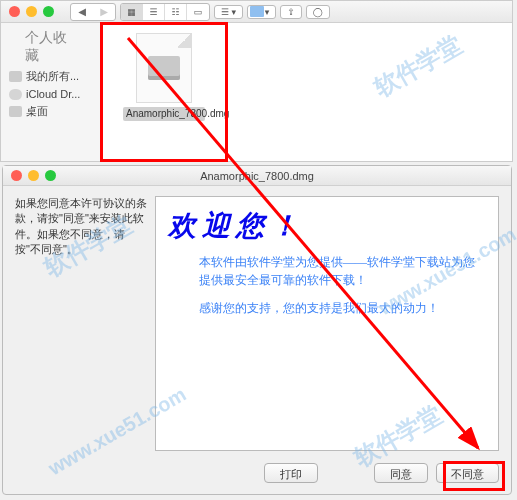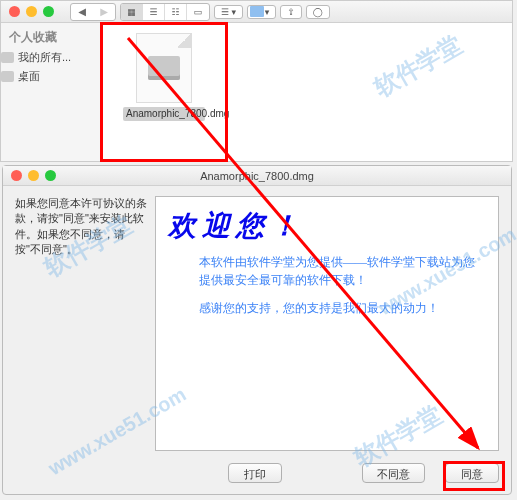--- a/index.html
+++ b/index.html
@@ -110,29 +110,28 @@
       height: calc(100% - 22px);
     }
     .sidebar {
       width: 100px;
       background: #f5f5f5;
       border-right: 1px solid #ddd;
       padding: 4px 0;
     }
     .sidebar-heading {
       color: #888;
-      font-size: 12px;
+      font-size: 14px;
+      padding: 2px 24px;
+    }
+    .sidebar-item {
+      display: flex;
+      align-items: center;
+      gap: 4px;
       padding: 2px 8px;
-      font-weight: bold;
-    }
-    .sidebar-item {
-      display: flex;
-      align-items: center;
-      gap: 4px;
-      padding: 2px 0;
       color: #444;
       font-size: 11px;
       white-space: nowrap;
       overflow: hidden;
     }
     .side-ico { width: 13px; height: 11px; background: #ccc; border-radius: 2px; }
     .cloud-ico { border-radius: 6px; background: #d5d5d5; }
     .content {
       flex: 1;
       position: relative;
@@ -241,21 +240,21 @@
     .license-body {
       color: #3b82f6;
       font-size: 12px;
       line-height: 1.5;
       margin-left: 31px;
     }
     .license-body p { margin-bottom: 10px; }
     .dlg-buttons {
       display: flex;
       justify-content: flex-end;
-      gap: 20px;
+      gap: 8px;
       padding: 4px 12px 8px;
       align-items: center;
     }
     .btn {
       background: linear-gradient(#fdfdfd, #ebebeb);
       border: 1px solid #b0b0b0;
       border-radius: 4px;
       padding: 2px 14px;
       font-size: 11px;
       color: #333;
@@ -315,20 +314,24 @@
     <div class="title-center">
       <div class="folder-ico"></div>
     </div>
   </div>
   <div class="finder-body">
     <div class="sidebar">
       <div class="sidebar-heading">个人收藏</div>
       <div class="sidebar-item">
         <span class="side-ico"></span>
         <span>我的所有...</span>
+      </div>
+      <div class="sidebar-item">
+        <span class="side-ico cloud-ico"></span>
+        <span>iCloud Dr...</span>
       </div>
       <div class="sidebar-item">
         <span class="side-ico"></span>
         <span>桌面</span>
       </div>
     </div>
     <div class="content">
       <div class="file-icon">
         <div class="file-img">
           <div class="disk"></div>
@@ -355,22 +358,22 @@
       <div class="welcome-title">欢迎您！</div>
       <div class="license-body">
         <p>本软件由软件学堂为您提供——软件学堂下载站为您提供最安全最可靠的软件下载！</p>
         <p>感谢您的支持，您的支持是我们最大的动力！</p>
       </div>
     </div>
   </div>
   <div class="dlg-buttons">
     <div class="btn">打印</div>
     <div class="btn-gap"></div>
+    <div class="btn">同意</div>
     <div class="btn">不同意</div>
-    <div class="btn">同意</div>
   </div>
   <div class="red-box" style="bottom:3px;right:6px;width:62px;height:30px"></div>
 </div>
 
 <svg class="arrow-svg">
   <defs>
     <marker id="ah" markerWidth="10" markerHeight="10" refX="7" refY="3" orient="auto">
       <path d="M0,0 L8,3 L0,6 Z" fill="#ff0000"></path>
     </marker>
   </defs>

